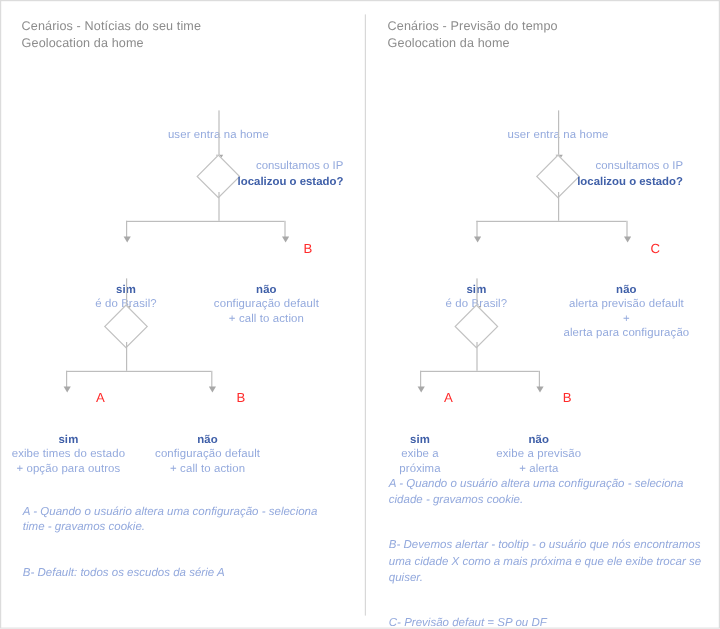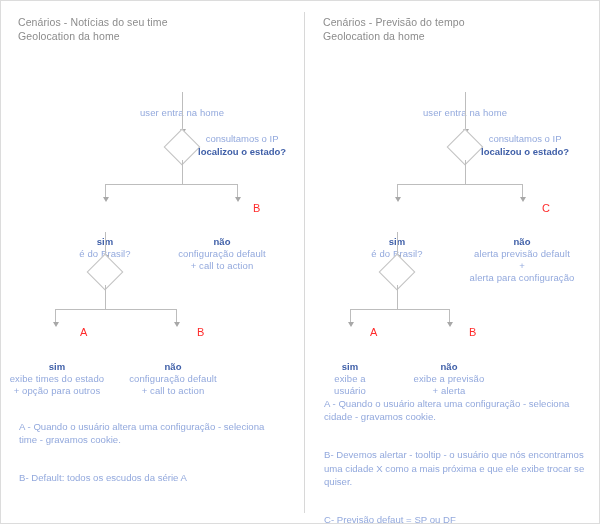--- a/index.html
+++ b/index.html
@@ -66,21 +66,21 @@
     font-weight: bold;
   }
   .node .ln.head {
     color: #93a9dd;
   }
 
   
   .qlabel {
     position: absolute;
     white-space: nowrap;
-    text-align: center;
+    text-align: right;
   }
   .qlabel .ln {
     display: block;
     font-size: 9.5px;
     line-height: 12.5px;
     color: #93a9dd;
   }
   .qlabel .ln.strong { color: #3f5fa8; font-weight: bold; }
 
   
@@ -121,21 +121,21 @@
   }
 
   
   .notes {
     position: absolute;
     color: #93a9dd;
     font-size: 9.6px;
     line-height: 13.5px;
     white-space: pre-line;
   }
-  .notes .blk { display: block; margin-bottom: 11px; }
+  .notes .blk { display: block; margin-bottom: 11px; font-style: italic; }
   .notes .blk:last-child { margin-bottom: 0; }
 </style>
 </head>
 <body>
 
 <div id="canvas">
 
   <div class="divider"></div>
 
   <div class="panel" id="panel-left">
@@ -252,21 +252,21 @@
     <div class="vline" style="left:93px; top:284px; height:24px;"></div>
     <div class="hline" style="left:46px; top:308px; width:99px;"></div>
     <div class="vline" style="left:46px; top:308px; height:15px;"></div>
     <div class="arrow" style="left:46.5px; top:321px;"></div>
     <div class="vline" style="left:145px; top:308px; height:15px;"></div>
     <div class="arrow" style="left:145.5px; top:321px;"></div>
 
     <div class="node" style="left:46px; top:328px;">
       <span class="ln strong">sim</span>
       <span class="ln">exibe a</span>
-      <span class="ln">usuário</span>
+      <span class="ln">próxima</span>
     </div>
     <div class="marker" style="left:66px; top:326px;">A</div>
 
     <div class="node" style="left:145px; top:328px;">
       <span class="ln strong">não</span>
       <span class="ln">exibe a previsão</span>
       <span class="ln">+ alerta</span>
     </div>
     <div class="marker" style="left:165px; top:326px;">B</div>
 

